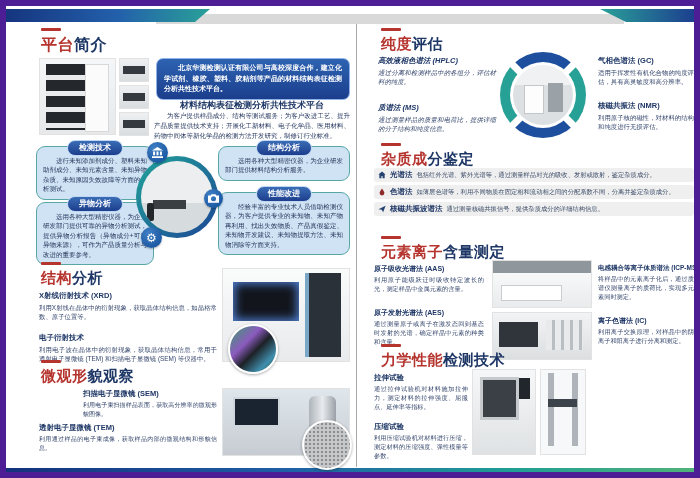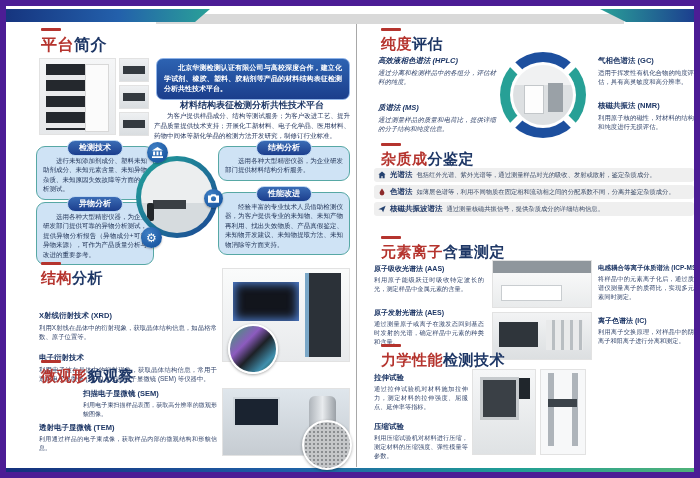--- a/index.html
+++ b/index.html
@@ -165,21 +165,21 @@
     <svg viewBox="0 0 10 10">
         <path fill="#fff" fill-rule="evenodd" d="M3.2 1.2h3.6l.8 1H10v6.6H0V2.2h2.4zM5 7.6a2.3 2.3 0 1 0 0-4.6 2.3 2.3 0 0 0 0 4.6z"></path>
       </svg>
   </div>
   <div class="badge b-gear">⚙</div>
 
   <div class="sec" style="left:35px;top:256px;">
     <div class="dash"></div>
     <h2><span class="red">结构</span><span class="navy">分析</span></h2>
   </div>
-  <div class="col" style="left:33px;top:285px;width:178px;margin-top:20px;">
+  <div class="col" style="left:33px;top:285px;width:178px;">
     <div class="item">
       <div class="t-title">X射线衍射技术 (XRD)</div>
       <div class="t-body">利用X射线在晶体中的衍射现象，获取晶体结构信息，如晶格常数、原子位置等。</div>
     </div>
     <div class="item">
       <div class="t-title">电子衍射技术</div>
       <div class="t-body">利用电子波在晶体中的衍射现象，获取晶体结构信息，常用于透射电子显微镜 (TEM) 和扫描电子显微镜 (SEM) 等仪器中。</div>
     </div>
   </div>
   <div class="ph ph-xrd"></div>

